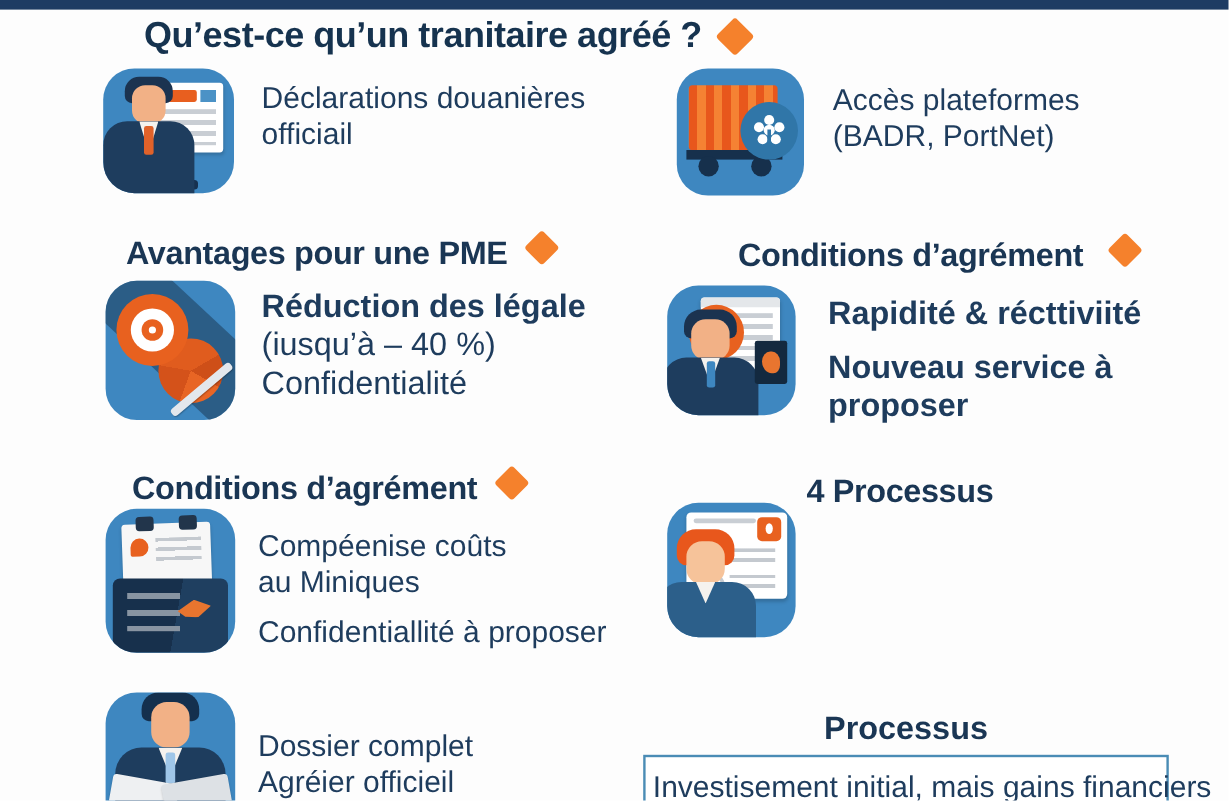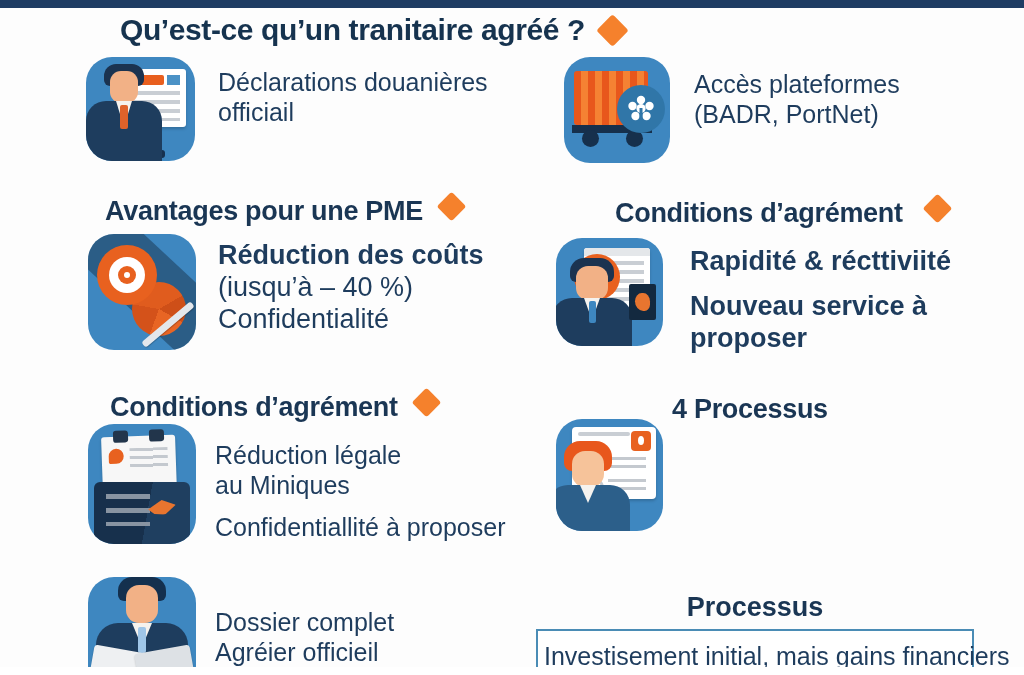--- a/index.html
+++ b/index.html
@@ -183,21 +183,21 @@
     <div class="g-rod"></div>
     <div class="g1">
         <div class="g1i">
           <div class="g1j">
             <div class="g1k"></div>
           </div>
         </div>
       </div>
   </div>
   <div class="item-text" style="left:218px;top:240px;">
-    <div class="b big">Réduction des coûts</div>
+    <div class="b big">Réduction des légale</div>
     <div class="big">(iusqu’à – 40 %)</div>
     <div class="big">Confidentialité</div>
   </div>
 
   <div class="tile" style="left:556px;top:238px;width:107px;height:108px;">
     <div class="doc">
         <div class="doc-top"></div>
         <div class="doc-lines"></div>
       </div>
     <div class="halo"></div>
@@ -230,21 +230,21 @@
         <div class="clipB"></div>
       <div class="sheet-mark"></div>
         <div class="sheet-lines"></div>
     </div>
     <div class="folder">
       <div class="folder-lines"></div>
       <div class="bird"></div>
     </div>
   </div>
   <div class="item-text" style="left:215px;top:441px;">
-    <div>Réduction légale</div>
+    <div>Compéenise coûts</div>
     <div>au Miniques</div>
     <div class="gap-top">Confidentiallité à proposer</div>
   </div>
 
   <div class="tile" style="left:556px;top:419px;width:107px;height:112px;">
     <div class="wboard">
       <div class="wboard-top"></div>
       <div class="flag">
           <div class="flag-dot"></div>
         </div>

